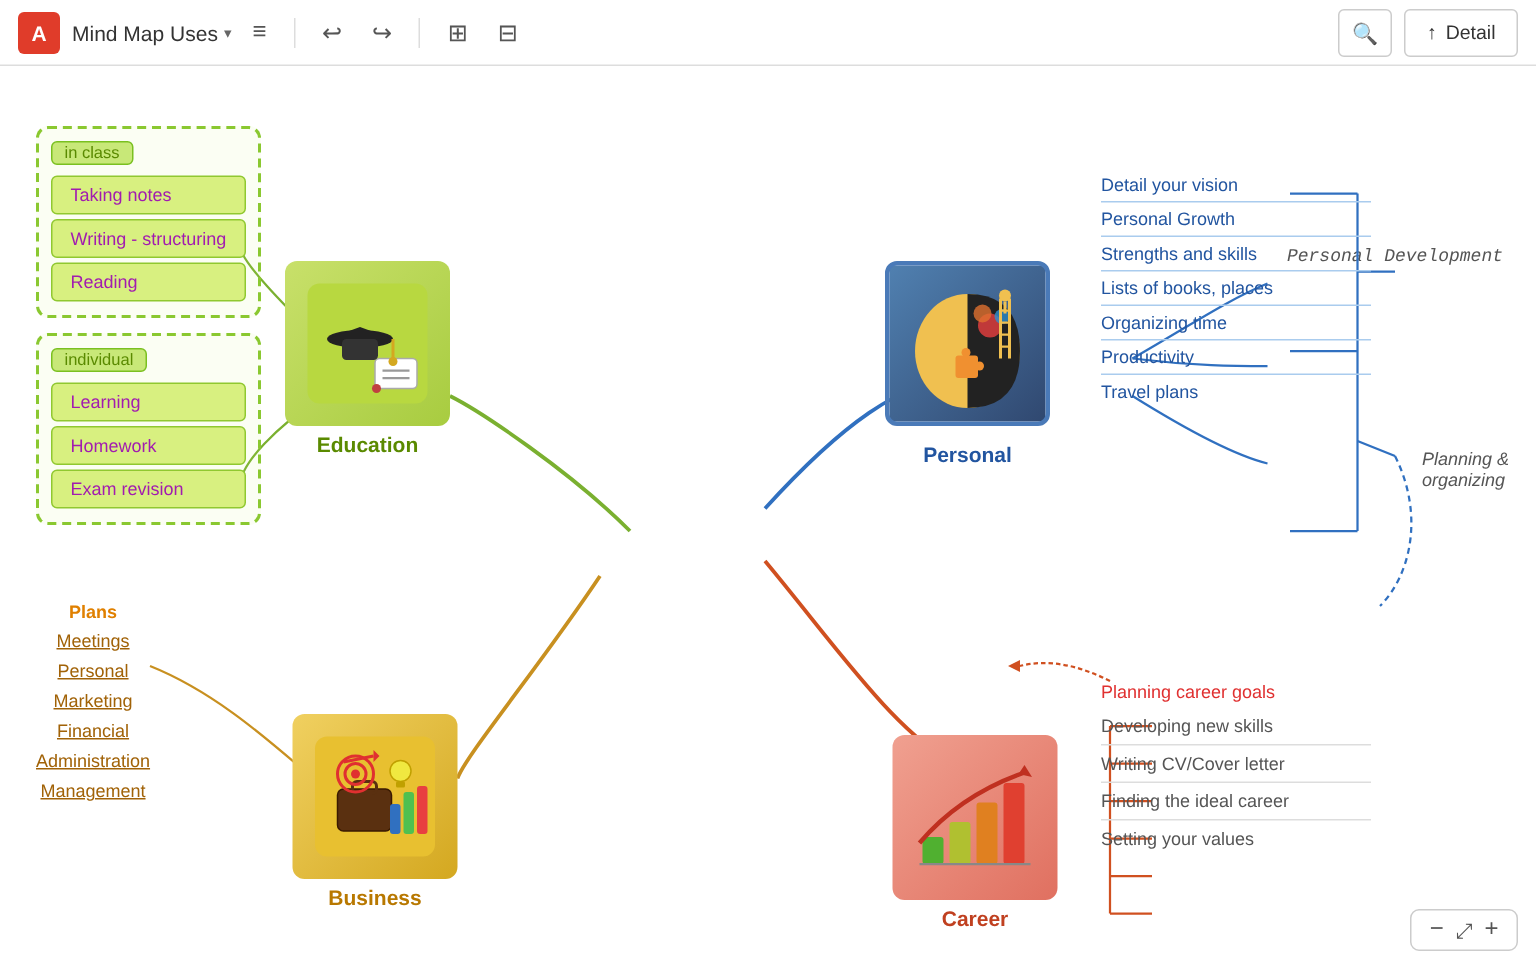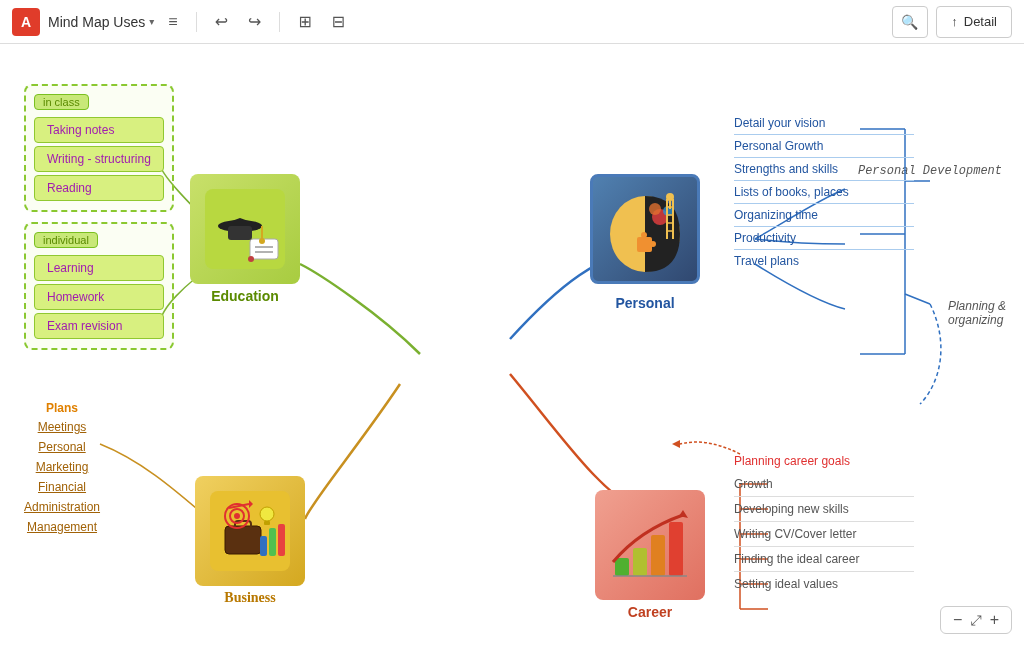--- a/index.html
+++ b/index.html
@@ -160,21 +160,21 @@
     .education-node .node-label { color: #5a8a00; }
 
     
     .business-node {
       left: 195px;
       top: 432px;
     }
     .business-node .img-box {
       background: linear-gradient(135deg, #f0d060, #d4a820);
     }
-    .business-node .node-label { color: #b87800; font-family: Liberation Serif, serif; }
+    .business-node .node-label { color: #b87800; }
 
     
     .personal-node {
       left: 590px;
       top: 130px;
     }
     .personal-node .img-box {
       background: linear-gradient(135deg, #6090c8, #3060a0);
       border: 3px solid #4a7ab8;
     }
@@ -537,25 +537,24 @@
     <div class="personal-item">Productivity</div>
     <div class="personal-item">Travel plans</div>
   </div>
 
   <div class="bracket-label" style="right: 22px; top: 120px; font-size: 12px; color: #555; font-family: Liberation Mono, monospace;">Personal
 Development</div>
   <div class="bracket-label" style="right: 18px; top: 255px; font-size: 12px; color: #555;">Planning &amp;<br>organizing</div>
 
   <div class="career-group" style="right: 110px; top: 408px; width: 180px;">
     <div class="career-header">Planning career goals</div>
-    <div class="career-item">Growth</div>
     <div class="career-item">Developing new skills</div>
     <div class="career-item">Writing CV/Cover letter</div>
     <div class="career-item">Finding the ideal career</div>
-    <div class="career-item">Setting  ideal values</div>
+    <div class="career-item">Setting  your values</div>
   </div>
 
   <div class="bottom-toolbar">
     <button class="zoom-btn">−</button>
     <span class="zoom-icon">⤢</span>
     <button class="zoom-btn">+</button>
   </div>
 
 </div>
 

